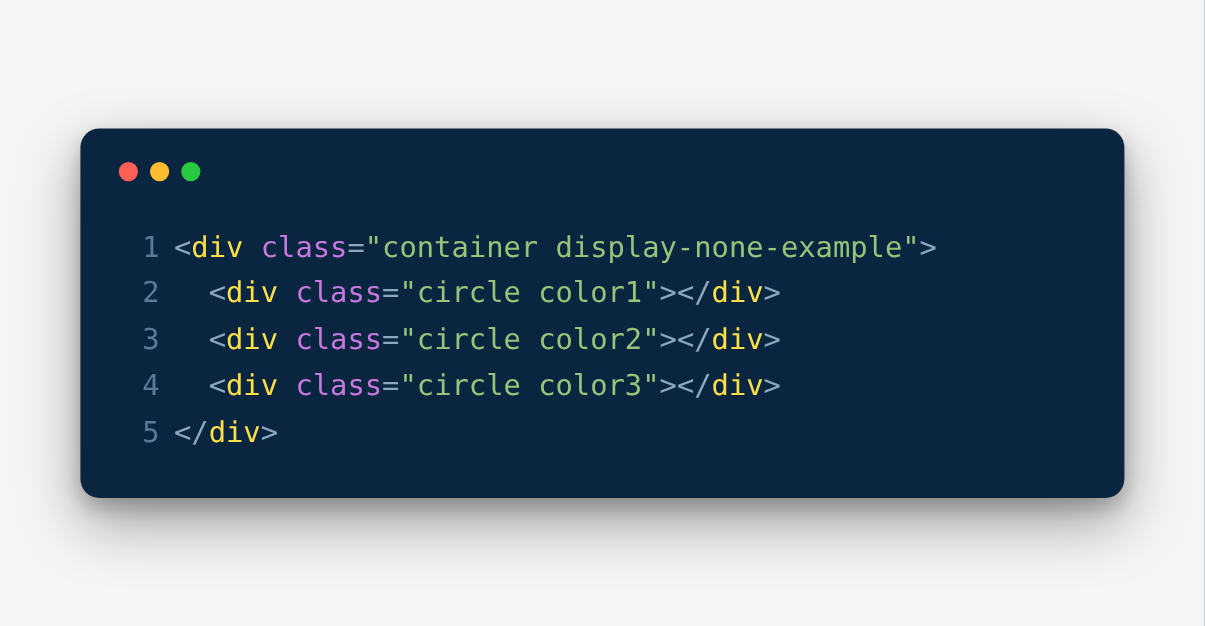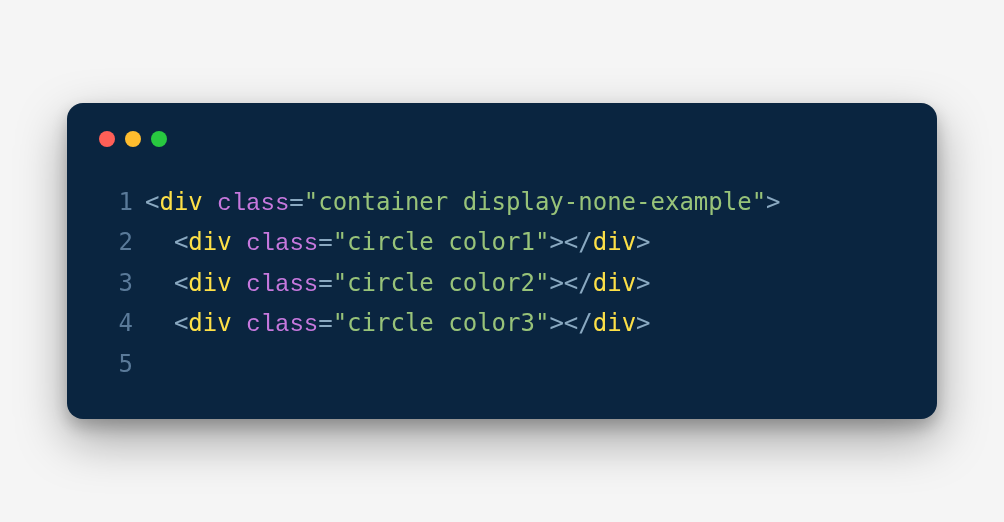--- a/index.html
+++ b/index.html
@@ -42,32 +42,32 @@
     }
     .lineno {
       color: #5a7a99;
       width: 34px;
       text-align: right;
       margin-right: 12px;
       user-select: none;
     }
     .punct { color: #8aa9c1; }
     .tag { color: #fde047; }
-    .attr { color: #c678dd; font-family: Liberation Mono, monospace; }
+    .attr { color: #c678dd; }
     .str { color: #98c379; }
   </style>
 </head>
 <body>
 
 <div class="window">
   <div class="titlebar">
     <div class="dot red"></div>
     <div class="dot yellow"></div>
     <div class="dot green"></div>
   </div>
   <div class="code" id="code">
       <div class="line"><span class="lineno">1</span><span><span class="punct">&lt;</span><span class="tag">div</span><span class="punct"> </span><span class="attr">class</span><span class="punct">=</span><span class="str">"container display-none-example"</span><span class="punct">&gt;</span></span></div>
       <div class="line"><span class="lineno">2</span><span><span class="punct">  &lt;</span><span class="tag">div</span><span class="punct"> </span><span class="attr">class</span><span class="punct">=</span><span class="str">"circle color1"</span><span class="punct">&gt;&lt;/</span><span class="tag">div</span><span class="punct">&gt;</span></span></div>
       <div class="line"><span class="lineno">3</span><span><span class="punct">  &lt;</span><span class="tag">div</span><span class="punct"> </span><span class="attr">class</span><span class="punct">=</span><span class="str">"circle color2"</span><span class="punct">&gt;&lt;/</span><span class="tag">div</span><span class="punct">&gt;</span></span></div>
       <div class="line"><span class="lineno">4</span><span><span class="punct">  &lt;</span><span class="tag">div</span><span class="punct"> </span><span class="attr">class</span><span class="punct">=</span><span class="str">"circle color3"</span><span class="punct">&gt;&lt;/</span><span class="tag">div</span><span class="punct">&gt;</span></span></div>
-      <div class="line"><span class="lineno">5</span></div>
+      <div class="line"><span class="lineno">5</span><span><span class="punct">&lt;/</span><span class="tag">div</span><span class="punct">&gt;</span></span></div>
     </div>
 </div>
 
 </body></html>

